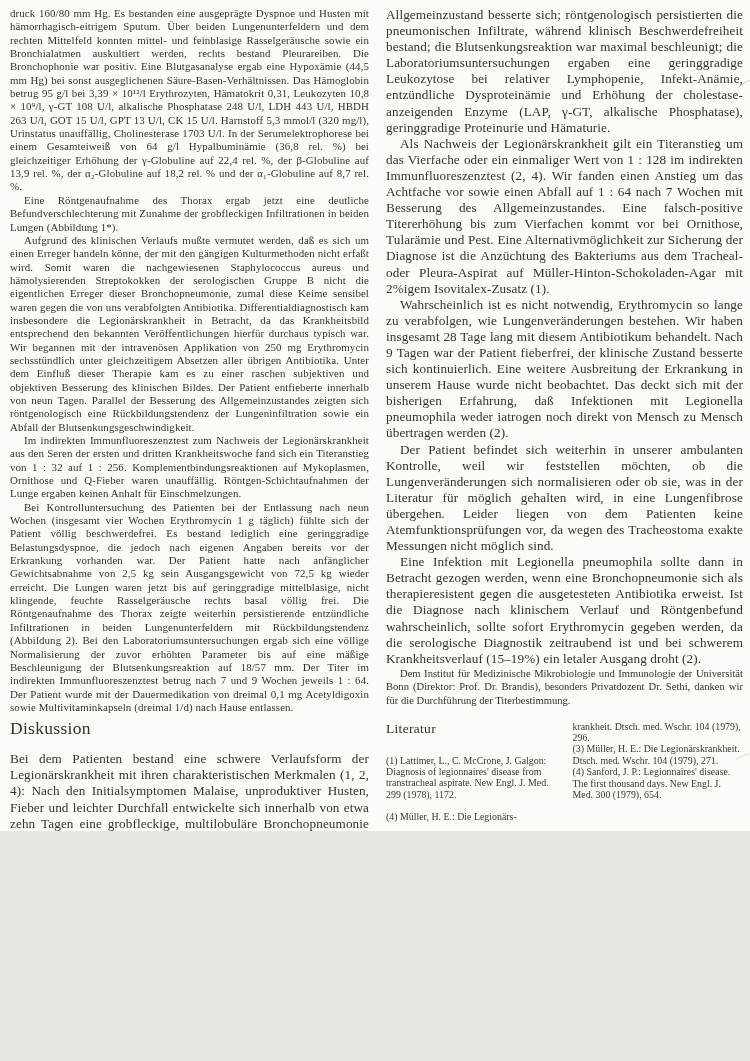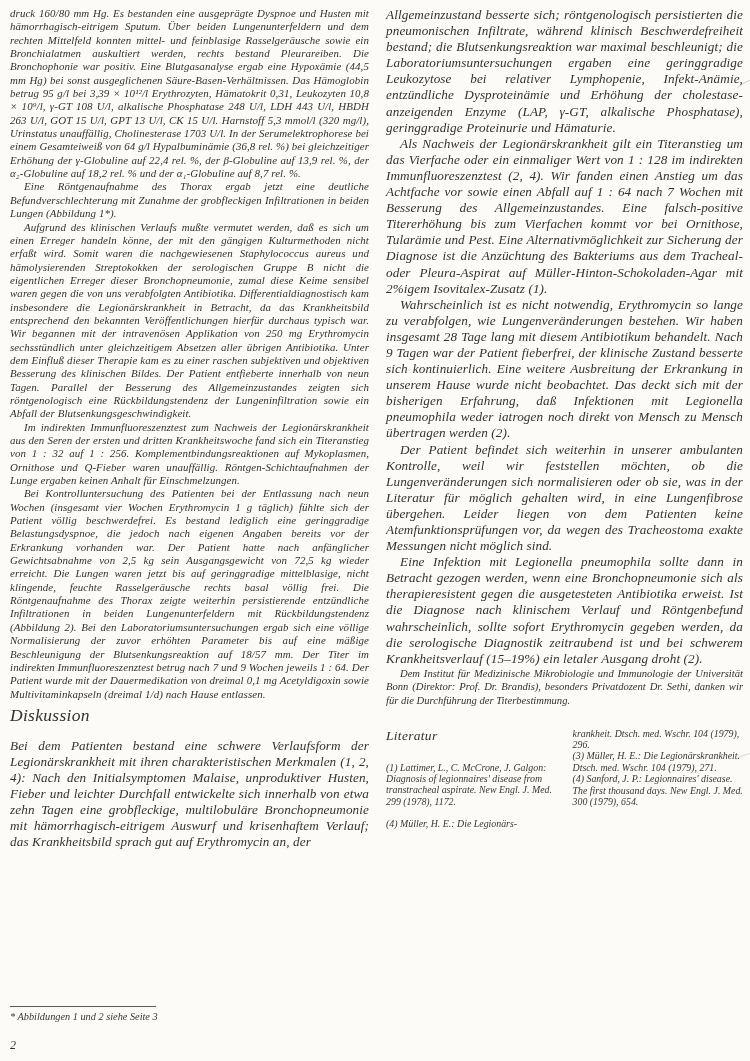--- a/index.html
+++ b/index.html
@@ -3,26 +3,25 @@
 <meta charset="utf-8">
 <style>
   html, body {
     margin: 0;
     padding: 0;
     background: #e9e7e1;
   }
   .page {
     position: relative;
     width: 750px;
-    height: 1061px;
+    height: 831px;
     background: #fcfbf7;
     font-family: "Liberation Serif", serif;
     color: #35322c;
     overflow: hidden;
-    font-style: italic;
   }
   .col {
     position: absolute;
     top: 7px;
   }
   .col-left  { left: 10px;  width: 359px; }
   .col-right { left: 386px; width: 357px; }
 
   p { margin: 0; }
 
@@ -72,21 +71,21 @@
     font-size: 12px;
   }
 
   .ack {
     font-size: 10.6px;
     line-height: 13.6px;
     text-align: justify;
   }
   .ack-first { margin-top: 16px; }
 
-  .lit-section { margin-top: 20px; }
+  .lit-section { margin-top: 13px; }
   .refs {
     display: flex;
     gap: 16px;
   }
   .ref-col { width: 50%; }
   .lit-heading {
     font-size: 13.5px;
     font-weight: normal;
     margin: 0 0 18px 0;
     letter-spacing: 0.3px;

